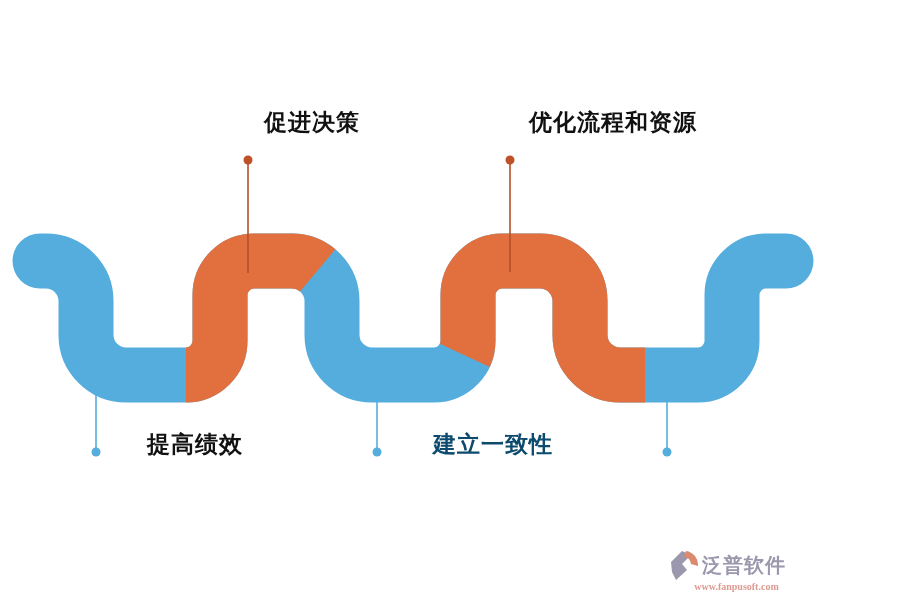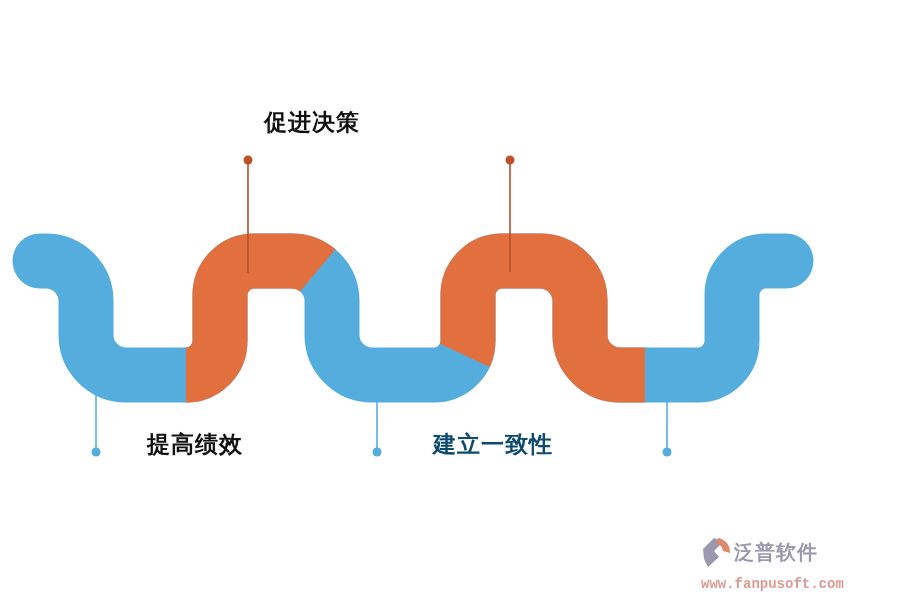--- a/index.html
+++ b/index.html
@@ -1,22 +1,21 @@
 <!DOCTYPE html>
 <html><head>
 <meta charset="utf-8">
 <style>
   html,body{margin:0;padding:0;background:#ffffff;}
   .stage{
     position:relative;
     width:820px;height:600px;
     background:#ffffff;
     overflow:hidden;
-    font-family:Liberation Mono, monospace;
-    padding-left:32px;
+    font-family:Liberation Serif, serif;
   }
   .wave-svg{position:absolute;left:0;top:0;}
   .step-label{
     position:absolute;
     transform:translateX(-50%);
     font-size:23px;
     font-weight:bold;
     color:#111111;
     white-space:nowrap;
     letter-spacing:1px;
@@ -29,24 +28,24 @@
   }
   .wm-row{display:flex;align-items:center;justify-content:flex-start;}
   .wm-brand{
     font-size:20px;
     font-weight:bold;
     letter-spacing:1px;
     white-space:nowrap;
     margin-left:3px;
   }
   .wm-url{
-    font-size:14px;
+    font-size:10px;
     font-weight:bold;
     white-space:nowrap;
-    margin-top:8px;
+    margin-top:0px;
   }
 </style>
 </head>
 <body>
 
 <div class="stage">
 
   <svg class="wave-svg" width="900" height="600" viewBox="0 0 900 600">
 
     <path d="M 40 261 L 46 261 A 40 40 0 0 1 86 301 L 86 335 A 40 40 0 0 0 126 375
@@ -75,20 +74,21 @@
 
     <line x1="377" y1="401" x2="377" y2="452" stroke="#55ADDE" stroke-width="1.6"></line>
     <circle cx="377" cy="452" r="4.5" fill="#55ADDE"></circle>
 
     <line x1="667" y1="401" x2="667" y2="452" stroke="#55ADDE" stroke-width="1.6"></line>
     <circle cx="667" cy="452" r="4.5" fill="#55ADDE"></circle>
   </svg>
 
   <div class="step-label" style="left: 312px; top: 107px; color: rgb(17, 17, 17);">促进决策</div>
 
+  <div class="step-label" style="left: 613px; top: 107px; color: rgb(17, 17, 17);">优化流程和资源</div>
 
   <div class="step-label" style="left: 195px; top: 429px; color: rgb(17, 17, 17);">提高绩效</div>
 
   <div class="step-label" style="left: 493px; top: 429px; color: #0c4a6e;">建立一致性</div>
 
 
   <div class="watermark">
     <div class="wm-row">
       <svg width="30" height="32" viewBox="0 0 30 32">
         <path d="M 2 13 L 13 2 L 22 6 L 13 15 L 18 21 L 7 31 L 3 23 Z" fill="#9B97AC"></path>

